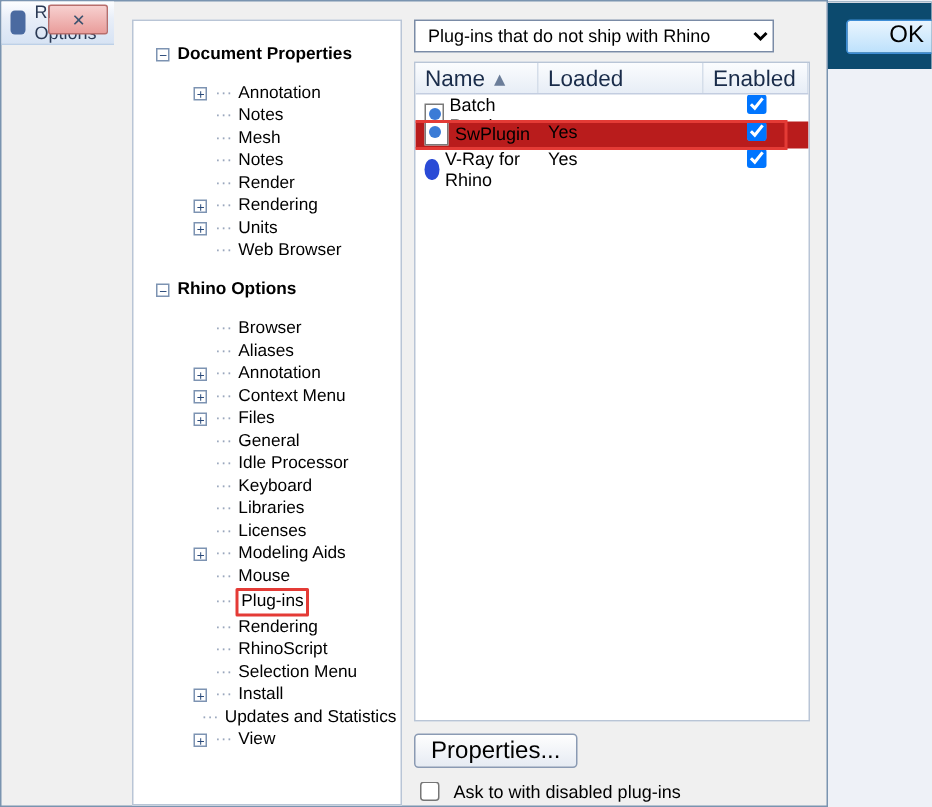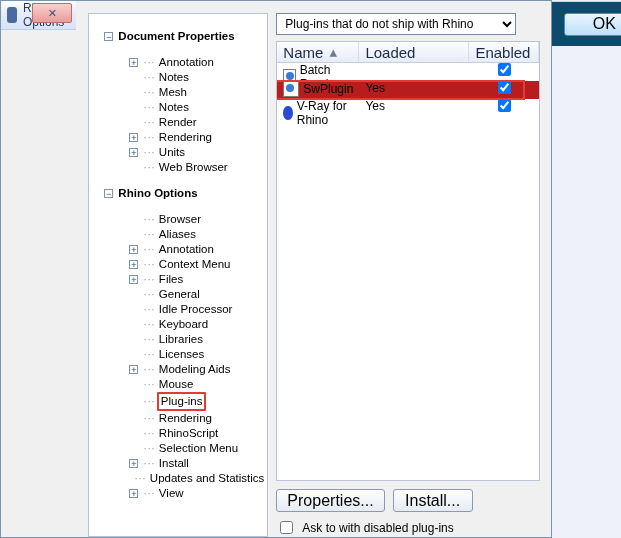--- a/index.html
+++ b/index.html
@@ -339,21 +339,20 @@
                 <div class="gc enabled">
                   <input type="checkbox" class="enable-chk" checked="" style="">
                 </div>
               </div>
             </div>
         </div>
 
         <div class="below-grid">
           <div class="btn-row">
             <button class="std">Properties...</button>
-            <button class="std">Install...</button>
           </div>
           <label class="chkrow">
             <input type="checkbox" id="ask-chk" style="">
             <span>Ask to with disabled plug-ins</span>
           </label>
         </div>
       </div>
 
     </div>
   </div>

